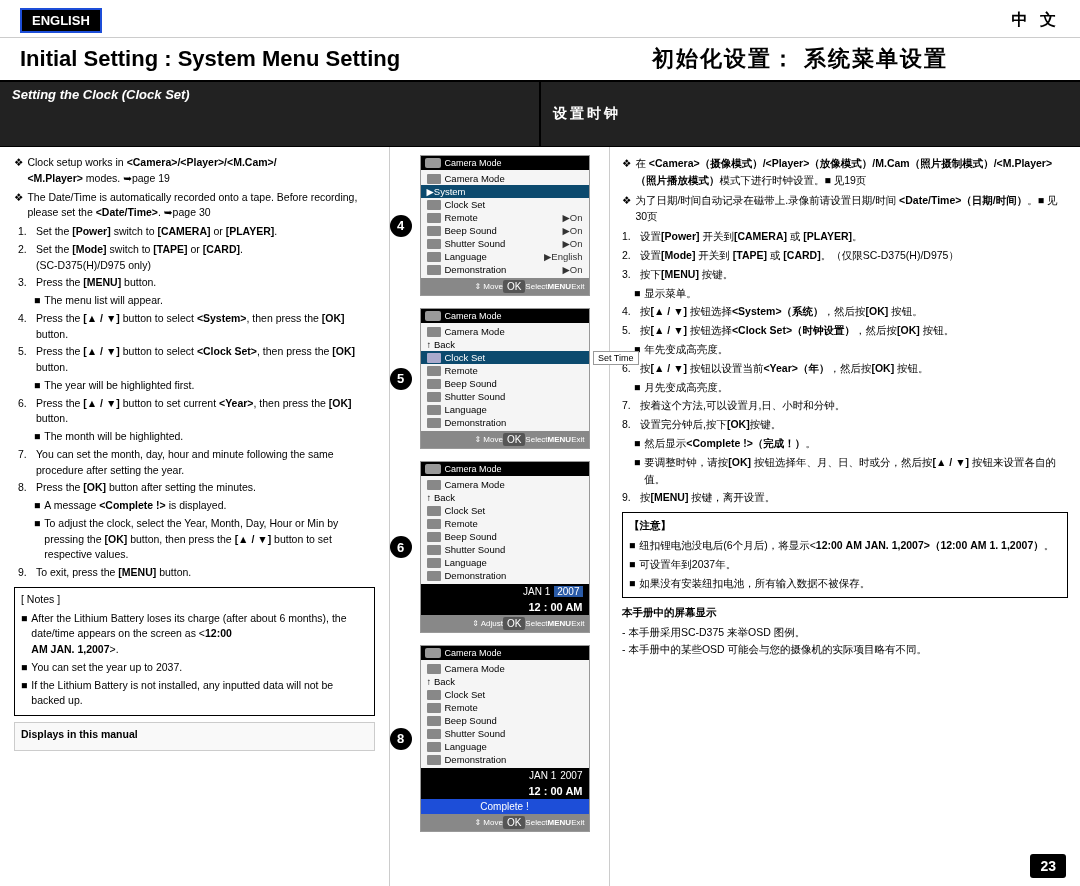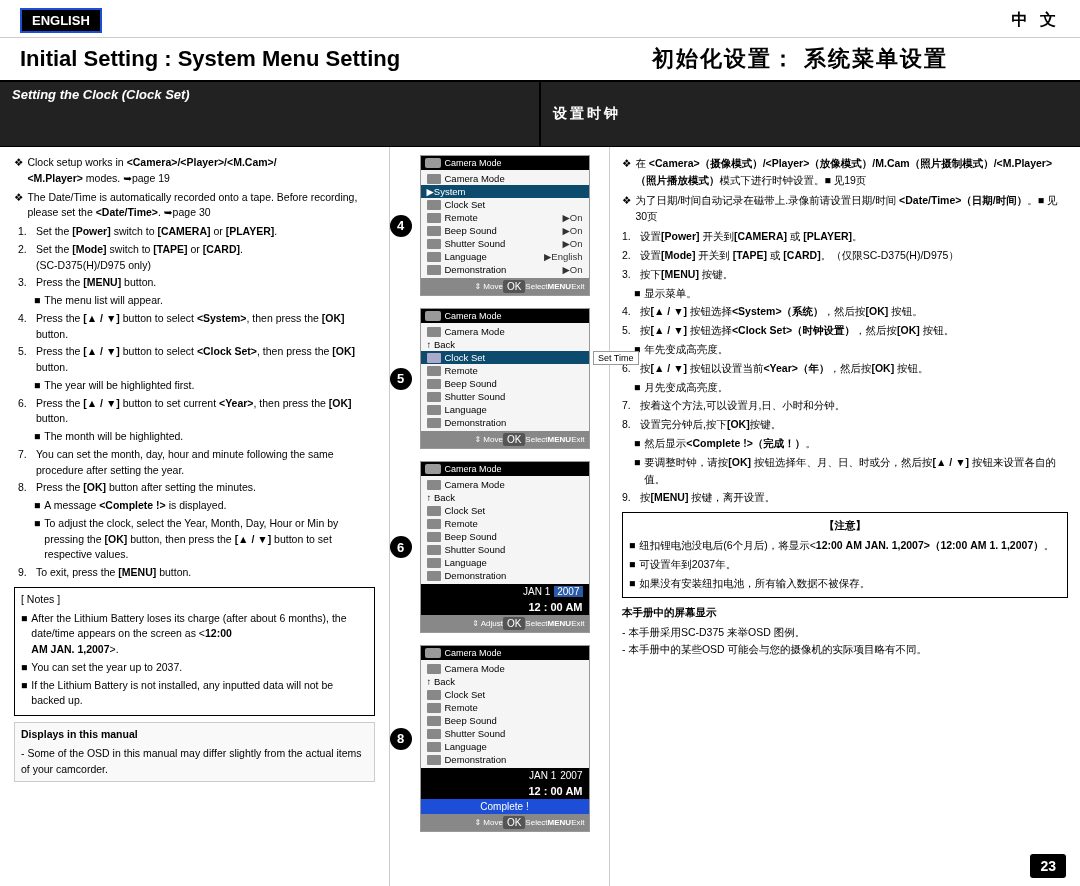--- a/index.html
+++ b/index.html
@@ -392,21 +392,20 @@
         <span>You can set the year up to 2037.</span>
       </div>
       <div class="sub-bullet" style="margin-left:0">
         <span>■</span>
         <span>If the Lithium Battery is not installed, any inputted data will not be backed up.</span>
       </div>
     </div>
 
     <div class="displays-box">
       <div class="displays-title">Displays in this manual</div>
-      <div>- Some of the OSD in this manual may differ slightly from the actual items of your camcorder.</div>
     </div>
   </div>
 
   <div class="middle-panel">
 
     <div class="diagram-area" style="position:relative; margin-left:40px;">
       <div style="position:absolute;left:-30px;top:50%;transform:translateY(-50%);width:22px;height:22px;border-radius:50%;background:#000;color:#fff;display:flex;align-items:center;justify-content:center;font-weight:bold;font-size:13px;">4</div>
       <div class="diagram-wrapper" style="width:170px;">
         <div class="diagram-top-bar">
           <div style="width:16px;height:10px;background:#999;border-radius:2px;position:relative;display:inline-block;"></div>
@@ -695,21 +694,21 @@
         <span>■</span>
         <span>要调整时钟，请按<b>[OK]</b> 按钮选择年、月、日、时或分，然后按<b>[▲ / ▼]</b> 按钮来设置各自的值。</span>
       </div>
       <div class="cn-numbered">
         <span class="num">9.</span>
         <span>按<b>[MENU]</b> 按键，离开设置。</span>
       </div>
     </div>
 
     <div class="cn-notes">
-      <div style="font-weight:bold;margin-bottom:3px;text-align:center;">【注意】</div>
+      <div style="font-weight:bold;margin-bottom:3px;">【注意】</div>
       <div class="cn-subbullet" style="margin-left:0">
         <span>■</span>
         <span>纽扣锂电池没电后(6个月后)，将显示&lt;<b>12:00 AM JAN. 1,2007&gt;（12:00 AM 1. 1,2007）</b>。</span>
       </div>
       <div class="cn-subbullet" style="margin-left:0">
         <span>■</span>
         <span>可设置年到2037年。</span>
       </div>
       <div class="cn-subbullet" style="margin-left:0">
         <span>■</span>

